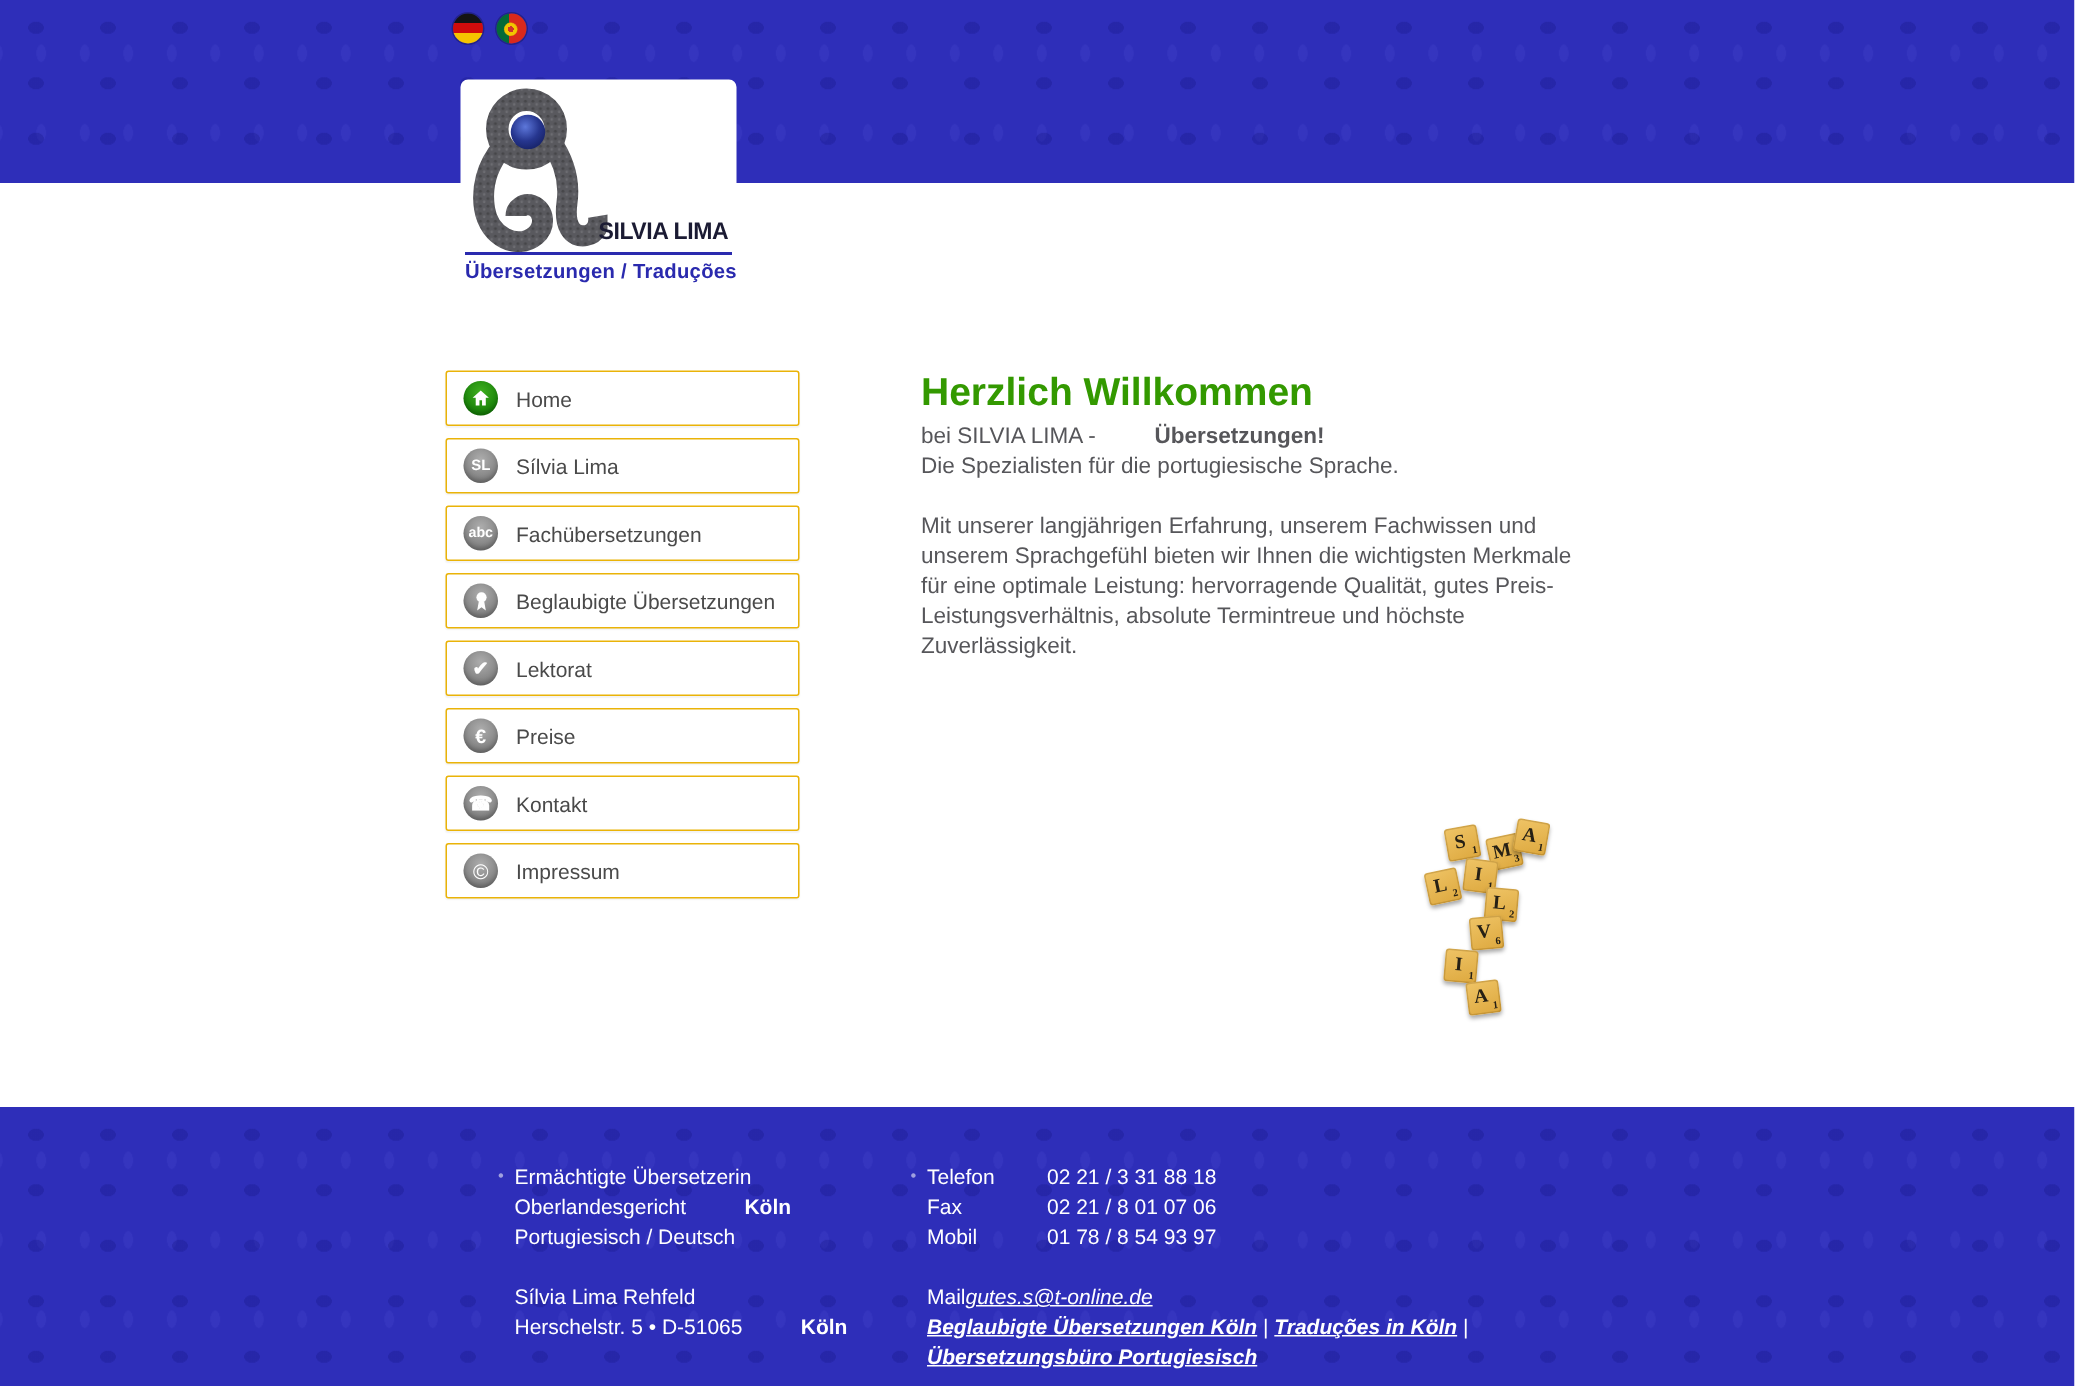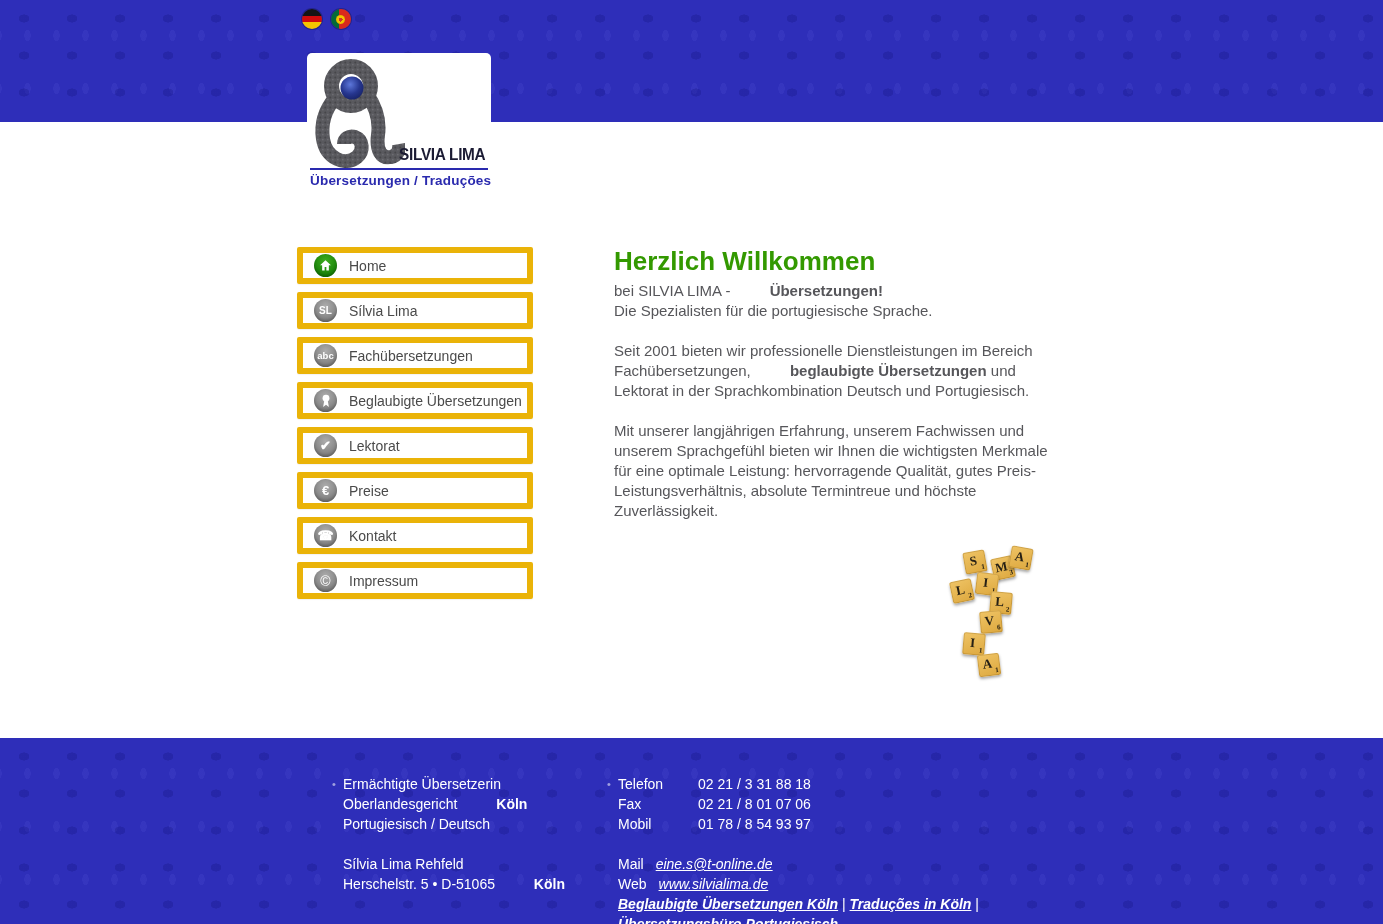--- a/index.html
+++ b/index.html
@@ -30,21 +30,21 @@
           background:#ffffff; border-radius:5px; cursor:pointer;text-align:center; }
   .logo-mono { position:absolute; left:2px; top:-2px; }
   .logo-name { position:absolute; left:92px; top:93px; font-size:16px; font-weight:700;
           letter-spacing:-0.3px; color:#1b1b33; white-space:nowrap;
           transform:scaleX(.96); transform-origin:left; }
   .logo-rule { position:absolute; left:3px; top:115px; width:178px; height:2px; background:#2a2aae; }
   .logo-tag  { position:absolute; left:3px; top:120px; font-size:13.5px; font-weight:700;
           color:#2a2aae; letter-spacing:.2px; white-space:nowrap; }
   
   .sidebar { position:absolute; left:297px; top:247px; width:236px; }
-  .nav-item { height:37px; margin-bottom:8px; background:#ffffff; border:6px solid #eab308;
+  .nav-item { height:37px; margin-bottom:8px; background:#ffffff; border:1px solid #eab308;
           border-radius:2px; display:flex; align-items:center; padding-left:11px; gap:12px;
           box-shadow:0 1px 1px rgba(0,0,0,.05); cursor:pointer; }
   .circ { width:23px; height:23px; border-radius:50%; flex:0 0 auto;
           display:flex; align-items:center; justify-content:center;
           color:#ffffff; font-weight:700; box-shadow:inset 0 -2px 3px rgba(0,0,0,.22); }
   .circ.green { background:radial-gradient(circle at 50% 32%, #3fae1f, #157e07 75%); }
   .circ.gray  { background:radial-gradient(circle at 50% 32%, #adadad, #7b7b7b 78%); }
   .g-sl  { font-size:10px; letter-spacing:0; }
   .g-abc { font-size:9.5px; letter-spacing:0; }
   .g-chk { font-size:13px; }
@@ -74,21 +74,21 @@
   .f-spacer { height:20px; }
   .bullet { position:absolute; left:-11px; top:0px; font-size:11px; color:rgba(255,255,255,.55); }
   .f-contact { position:absolute; left:618px; top:36px; }
   .f-contact .row { display:flex; }
   .f-contact .lbl { width:80px; }
   .f-links { position:absolute; left:618px; top:116px; width:430px; }
   .f-links a, .f-col1 a { color:#ffffff; }
   a.flink { font-style:italic; text-decoration:underline; cursor:pointer; }
   a.flink.bold { font-weight:700;margin-top:15px; }
   .sep { font-style:normal; font-weight:400; text-decoration:none; }
-  .mw-lbl { display:inline-block; margin-right:12px; }
+  .mw-lbl { display:inline-block; margin-right:0; }
 </style>
 </head>
 <body>
 
 <div class="header blue-tex">
   <div class="flags">
     <div class="flag de"></div>
     <div class="flag pt">
         <span class="emblem"></span>
       </div>
@@ -160,21 +160,20 @@
   <div class="nav-item">
     <span class="circ gray g-cop">©</span>
     <span class="nav-label">Impressum</span>
   </div>
 </div>
 
 <div class="main">
   <h1>Herzlich Willkommen</h1>
   <p><span>bei SILVIA LIMA - </span><span class="b">Übersetzungen!</span><br>
   <span>Die Spezialisten für die portugiesische Sprache.</span></p>
-  <p><span>Seit 2001 bieten wir professionelle Dienstleistungen im Bereich Fachübersetzungen, </span><span class="b">beglaubigte Übersetzungen</span><span> und Lektorat in der Sprachkombination Deutsch und Portugiesisch.</span></p>
   <p>Mit unserer langjährigen Erfahrung, unserem Fachwissen und unserem Sprachgefühl bieten wir Ihnen die wichtigsten Merkmale für eine optimale Leistung: hervorragende Qualität, gutes Preis-Leistungsverhältnis, absolute Termintreue und höchste Zuverlässigkeit.</p>
 </div>
 
 <div class="scrabble">
   <div class="tile" style="left:19px;top:11px;transform:rotate(-10deg)">
       <span class="tl">S</span>
       <span class="tv">1</span>
     </div>
   <div class="tile" style="left:47px;top:17px;transform:rotate(-12deg)">
       <span class="tl">M</span>
@@ -230,22 +229,21 @@
         <span class="lbl">Fax</span>
         <span>02 21 / 8 01 07 06</span>
       </div>
     <div class="row">
         <span class="lbl">Mobil</span>
         <span>01 78 / 8 54 93 97</span>
       </div>
   </div>
 
   <div class="f-links">
-    <div><span class="mw-lbl">Mail</span><a class="flink">eine.s@t-online.de</a></div>
-    <div><span class="mw-lbl">Web</span><a class="flink">www.silvialima.de</a></div>
+    <div><span class="mw-lbl">Mail</span><a class="flink">gutes.s@t-online.de</a></div>
     <div>
       <a class="flink bold">Beglaubigte Übersetzungen Köln</a>
       <span class="sep">|</span>
       <a class="flink bold">Traduções in Köln</a>
       <span class="sep">|</span>
       <a class="flink bold">Übersetzungsbüro Portugiesisch</a>
     </div>
   </div>
 </div>
 

